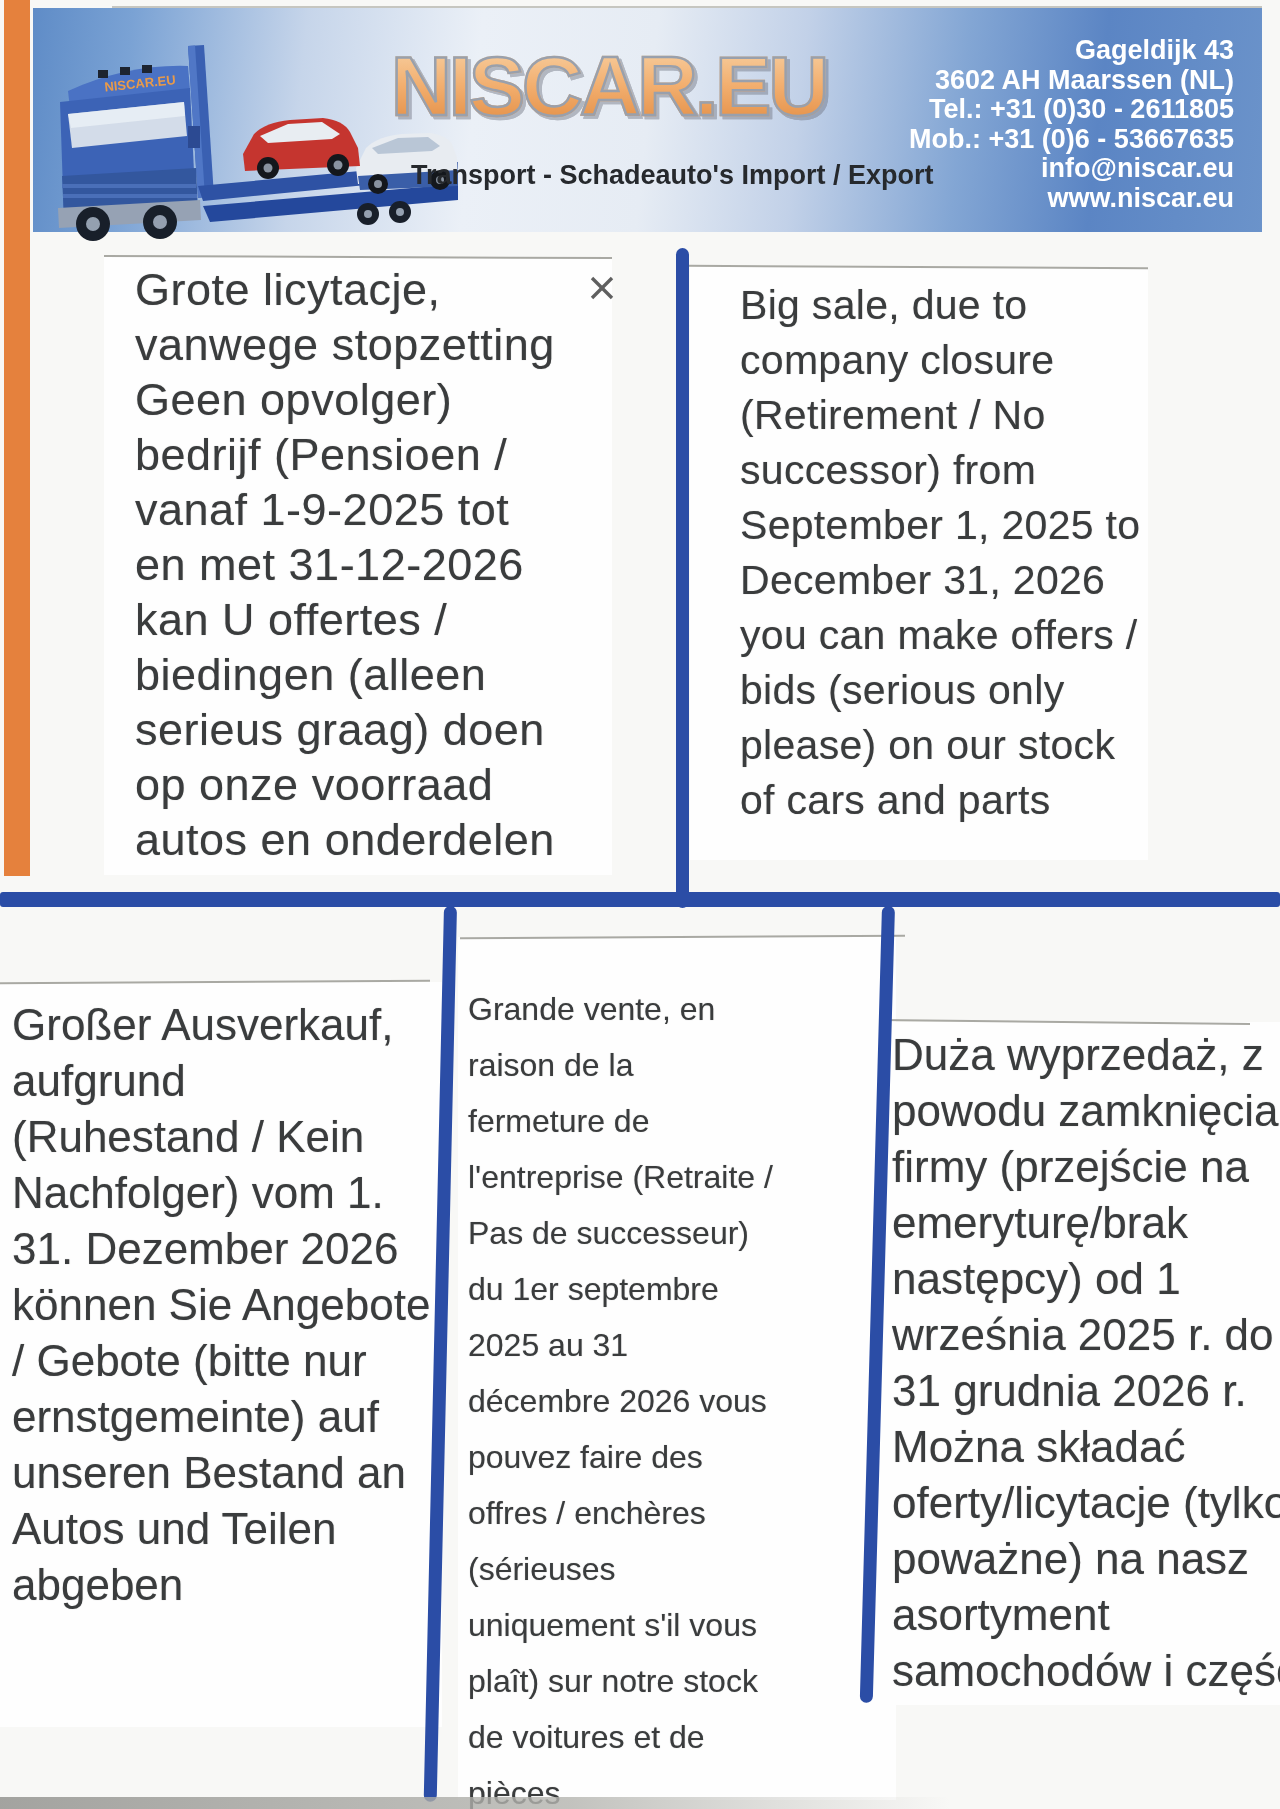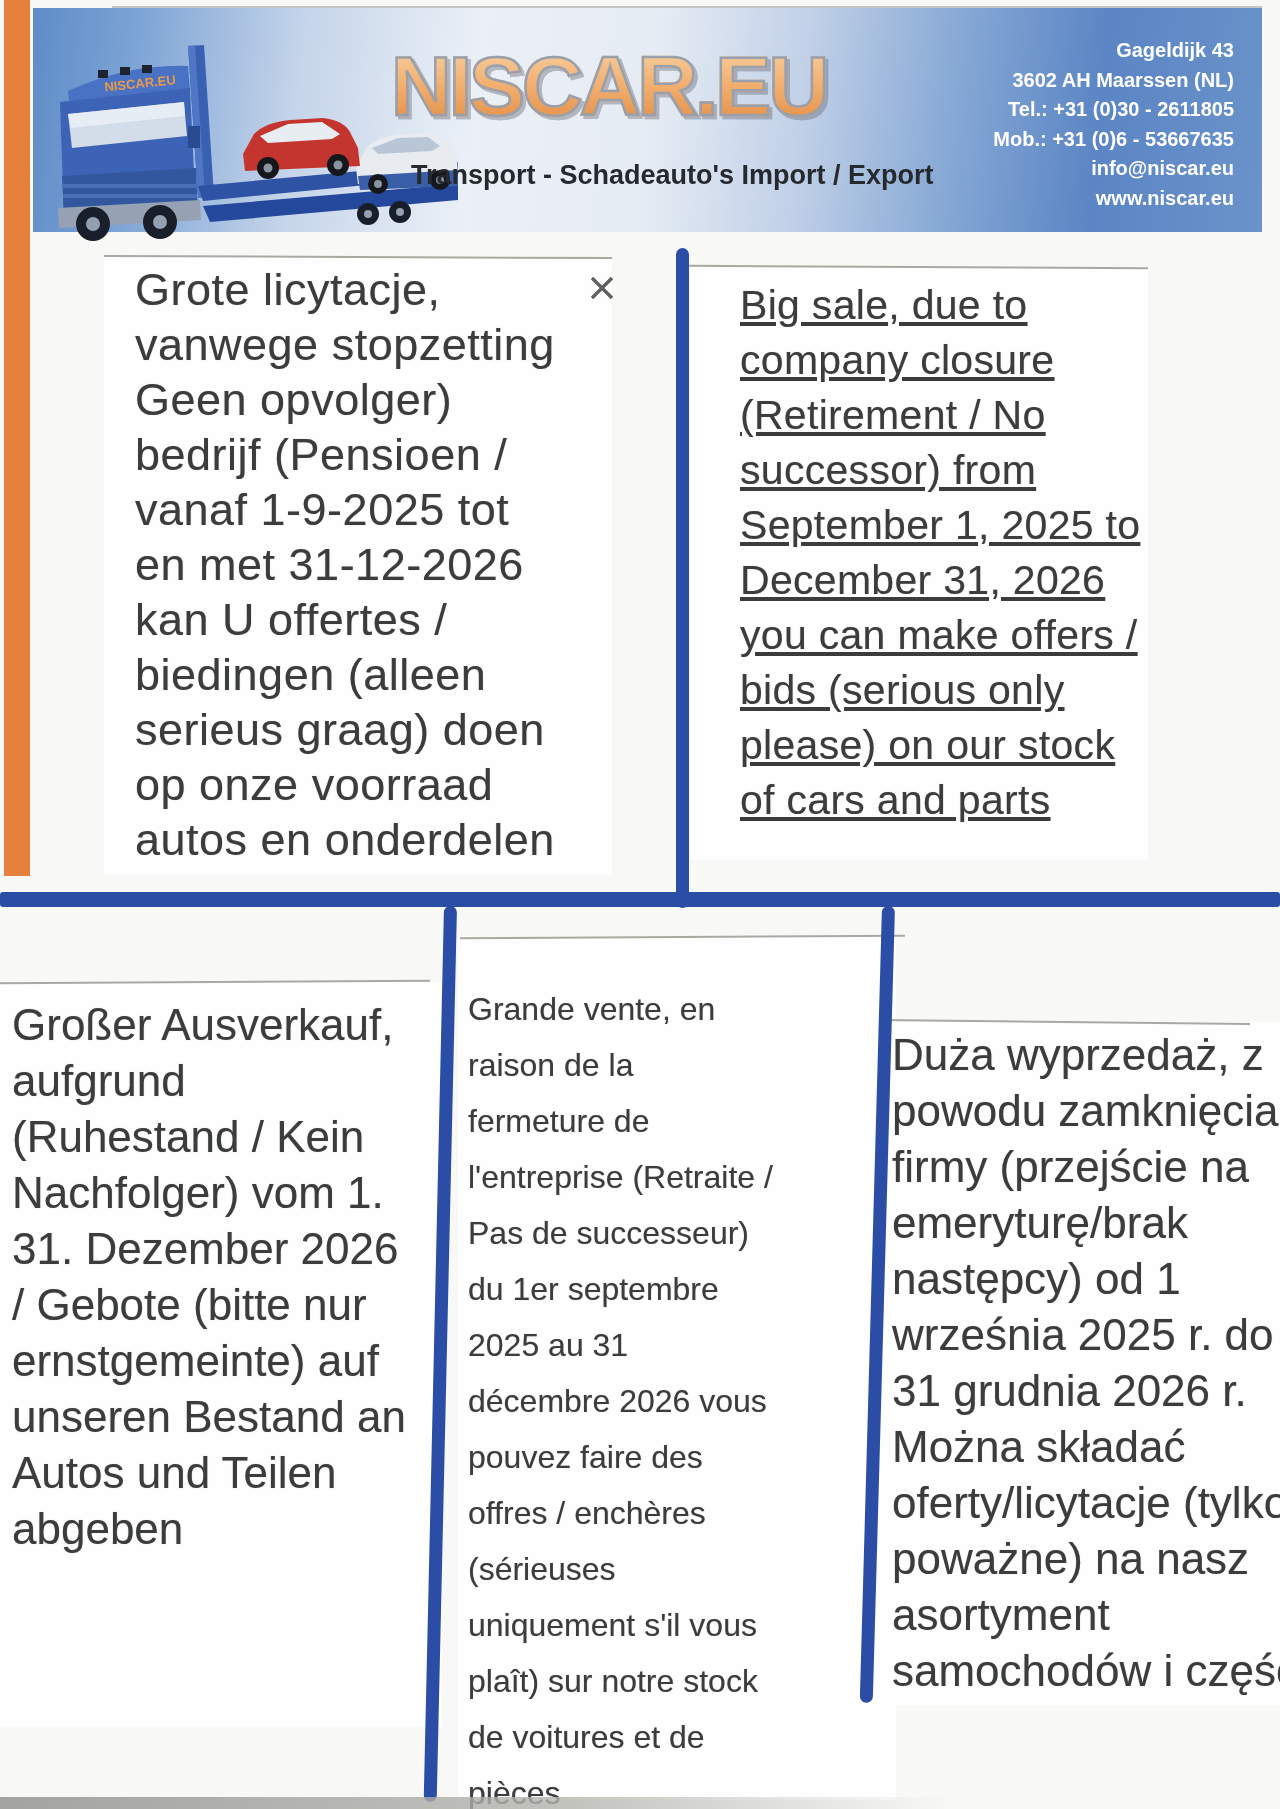--- a/index.html
+++ b/index.html
@@ -24,21 +24,21 @@
     position:absolute;left:358px;top:28px;
     font-size:84px;font-weight:bold;letter-spacing:-3px;line-height:100px;
     background:linear-gradient(180deg,#f8d4a8 5%,#f2ae6e 50%,#e18a40 95%);
     -webkit-background-clip:text;background-clip:text;color:transparent;
     -webkit-text-stroke:2.5px #99a0ac;
     filter:drop-shadow(3px 3px 0 rgba(110,116,128,.45));
     white-space:nowrap;}
   #tagline{position:absolute;left:378px;top:152px;width:460px;text-align:center;
     font-size:27px;font-weight:bold;color:#26292d;white-space:nowrap;}
   #contact{position:absolute;right:28px;top:28px;text-align:right;
-    font-size:20px;line-height:29.5px;font-weight:bold;color:#ffffff;}
+    font-size:27px;line-height:29.5px;font-weight:bold;color:#ffffff;}
   #contact .tl{white-space:nowrap;}
   
   .paper{position:absolute;background:#fefefe;}
   #p-nl{left:104px;top:257px;width:508px;height:618px;}
   #p-en{left:690px;top:267px;width:458px;height:593px;}
   #p-de{left:0;top:982px;width:442px;height:745px;}
   #p-fr{left:458px;top:937px;width:438px;height:863px;}
   #p-pl{left:880px;top:1022px;width:400px;height:683px;}
   
   #e-nl{left:104px;top:256px;width:508px;transform:rotate(.25deg);}
@@ -51,21 +51,21 @@
   #vline1{left:676px;top:248px;height:660px;}
   #vline2{left:444px;top:906px;height:896px;transform:rotate(1.3deg);transform-origin:top center;}
   #vline3{left:882px;top:906px;height:797px;transform:rotate(1.6deg);transform-origin:top center;}
   #hline{position:absolute;left:0;top:892px;width:1280px;height:15px;
     background:var(--marker_blue);border-radius:3px;}
   
   .block{position:absolute;color:var(--text_dark);
     text-shadow:0 0 1px rgba(58,60,61,.4);}
   .block .tl{white-space:nowrap;}
   #b-nl{left:135px;top:262px;font-size:45px;line-height:55px;letter-spacing:.5px;}
-  #b-en{left:740px;top:278px;font-size:41px;line-height:55px;letter-spacing:.3px;text-decoration:underline;}
+  #b-en{left:740px;top:278px;font-size:41px;line-height:55px;letter-spacing:.3px;}
   #b-de{left:12px;top:997px;font-size:44px;line-height:56px;}
   #b-fr{left:468px;top:981px;font-size:32px;line-height:56px;}
   #b-pl{left:892px;top:1027px;font-size:44px;line-height:56px;}
   
   #close-x{position:absolute;left:588px;top:274px;width:28px;height:28px;cursor:default;}
   
   #scan-bottom{position:absolute;left:0;top:1797px;width:950px;height:12px;opacity:.8;
     background:linear-gradient(90deg,#8e8e8a 0%,#b5b5b0 60%,rgba(181,181,176,0) 100%);}
 </style>
 </head>
@@ -178,20 +178,21 @@
       <div class="tl">bids (serious only</div>
       <div class="tl">please) on our stock</div>
       <div class="tl">of cars and parts</div>
     </div>
   <div id="b-de" class="block">
       <div class="tl">Großer Ausverkauf,</div>
       <div class="tl">aufgrund</div>
       <div class="tl">(Ruhestand / Kein</div>
       <div class="tl">Nachfolger) vom 1.</div>
       <div class="tl">31. Dezember 2026</div>
+      <div class="tl">können Sie Angebote</div>
       <div class="tl">/ Gebote (bitte nur</div>
       <div class="tl">ernstgemeinte) auf</div>
       <div class="tl">unseren Bestand an</div>
       <div class="tl">Autos und Teilen</div>
       <div class="tl">abgeben</div>
     </div>
   <div id="b-fr" class="block">
       <div class="tl">Grande vente, en</div>
       <div class="tl">raison de la</div>
       <div class="tl">fermeture de</div>

